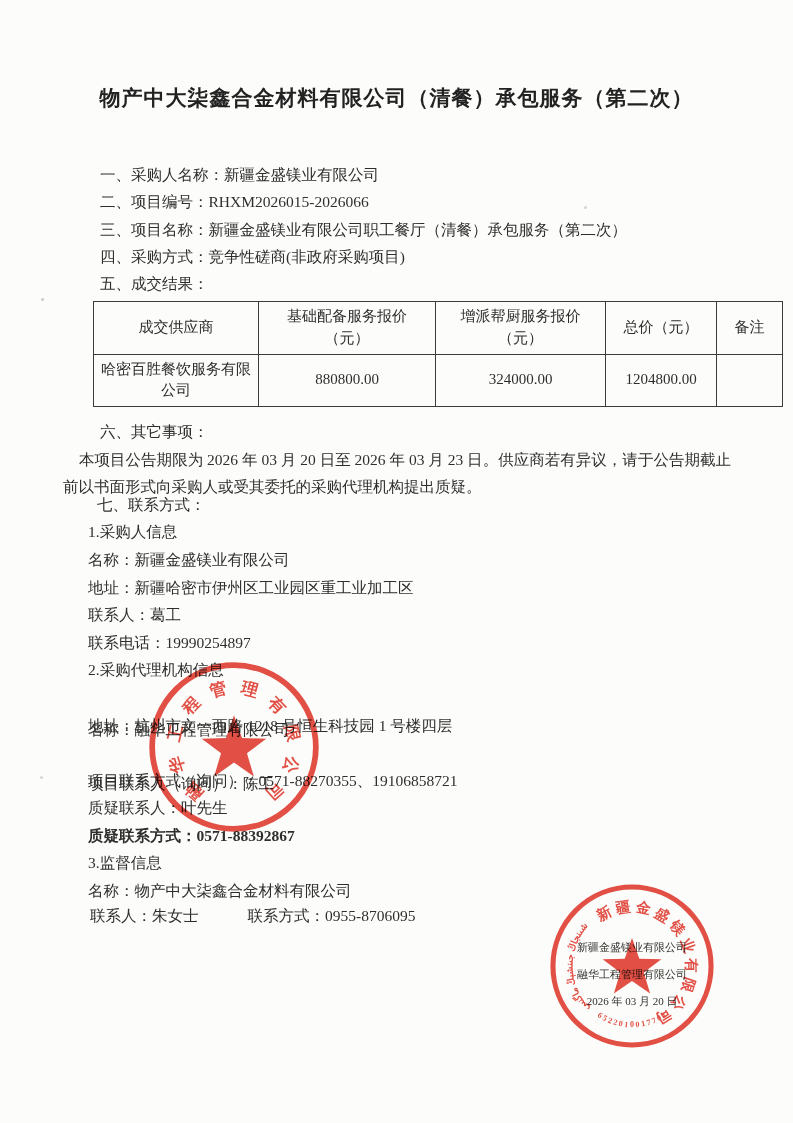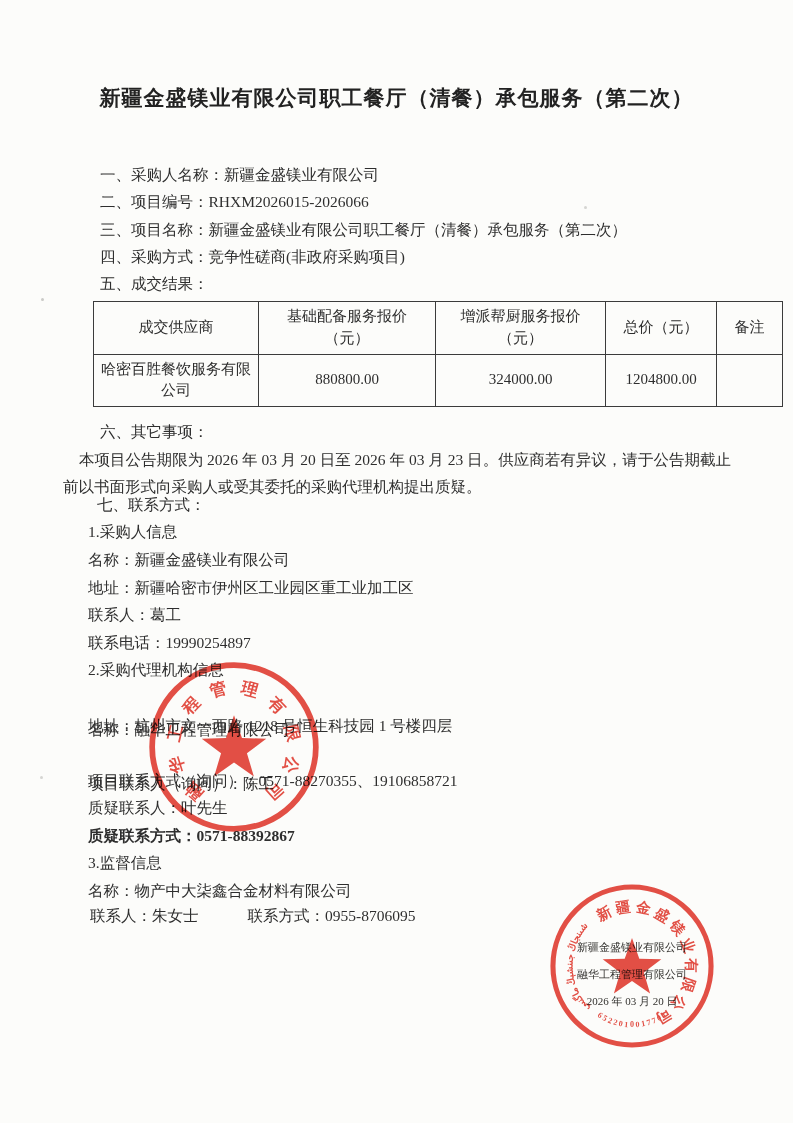--- a/index.html
+++ b/index.html
@@ -54,21 +54,21 @@
     mix-blend-mode:multiply;
     opacity:.82;
   }
   .speck{position:absolute;background:#9a9a96;border-radius:50%;}
 </style>
 </head>
 <body>
 
 <div class="page">
 
-  <div class="title" style="top:84px;">新疆金盛镁业有限公司职工餐厅（清餐）承包服务（第二次）</div>
+  <div class="title" style="top:84px;">物产中大柒鑫合金材料有限公司（清餐）承包服务（第二次）</div>
 
   <div class="t-line num-item" style="top:165px;">一、采购人名称：新疆金盛镁业有限公司</div>
   <div class="t-line num-item" style="top:192px;">二、项目编号：RHXM2026015-2026066</div>
   <div class="t-line num-item" style="top:220px;">三、项目名称：新疆金盛镁业有限公司职工餐厅（清餐）承包服务（第二次）</div>
   <div class="t-line num-item" style="top:247px;">四、采购方式：竞争性磋商(非政府采购项目)</div>
   <div class="t-line num-item" style="top:274px;">五、成交结果：</div>
 
   <table class="result-table">
     <tbody>
         <tr class="hrow">

